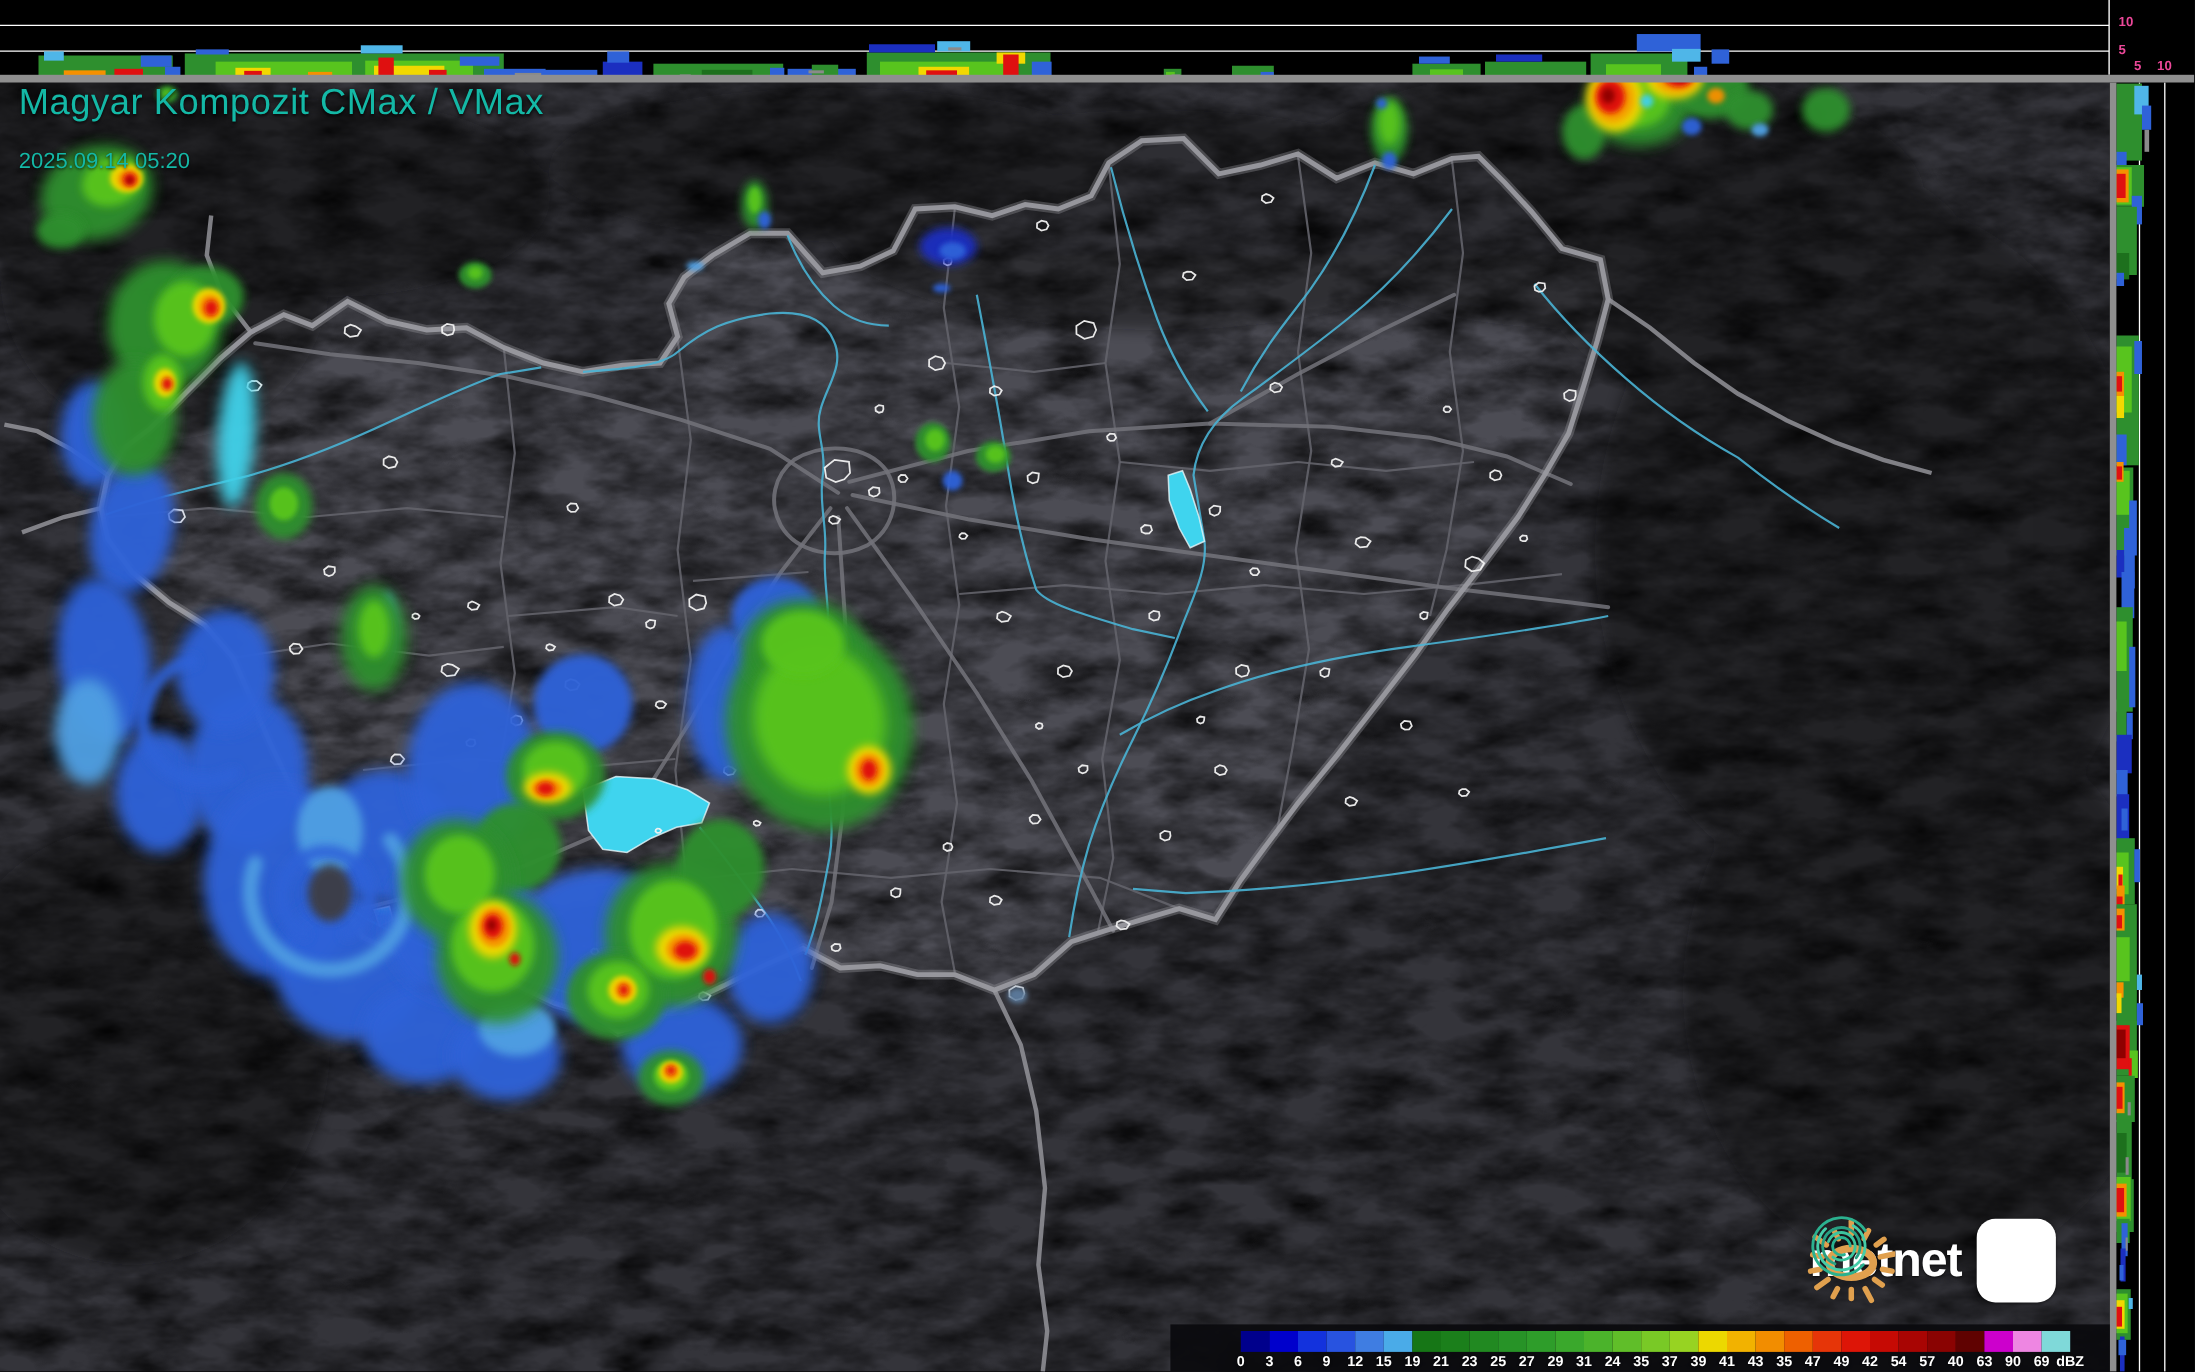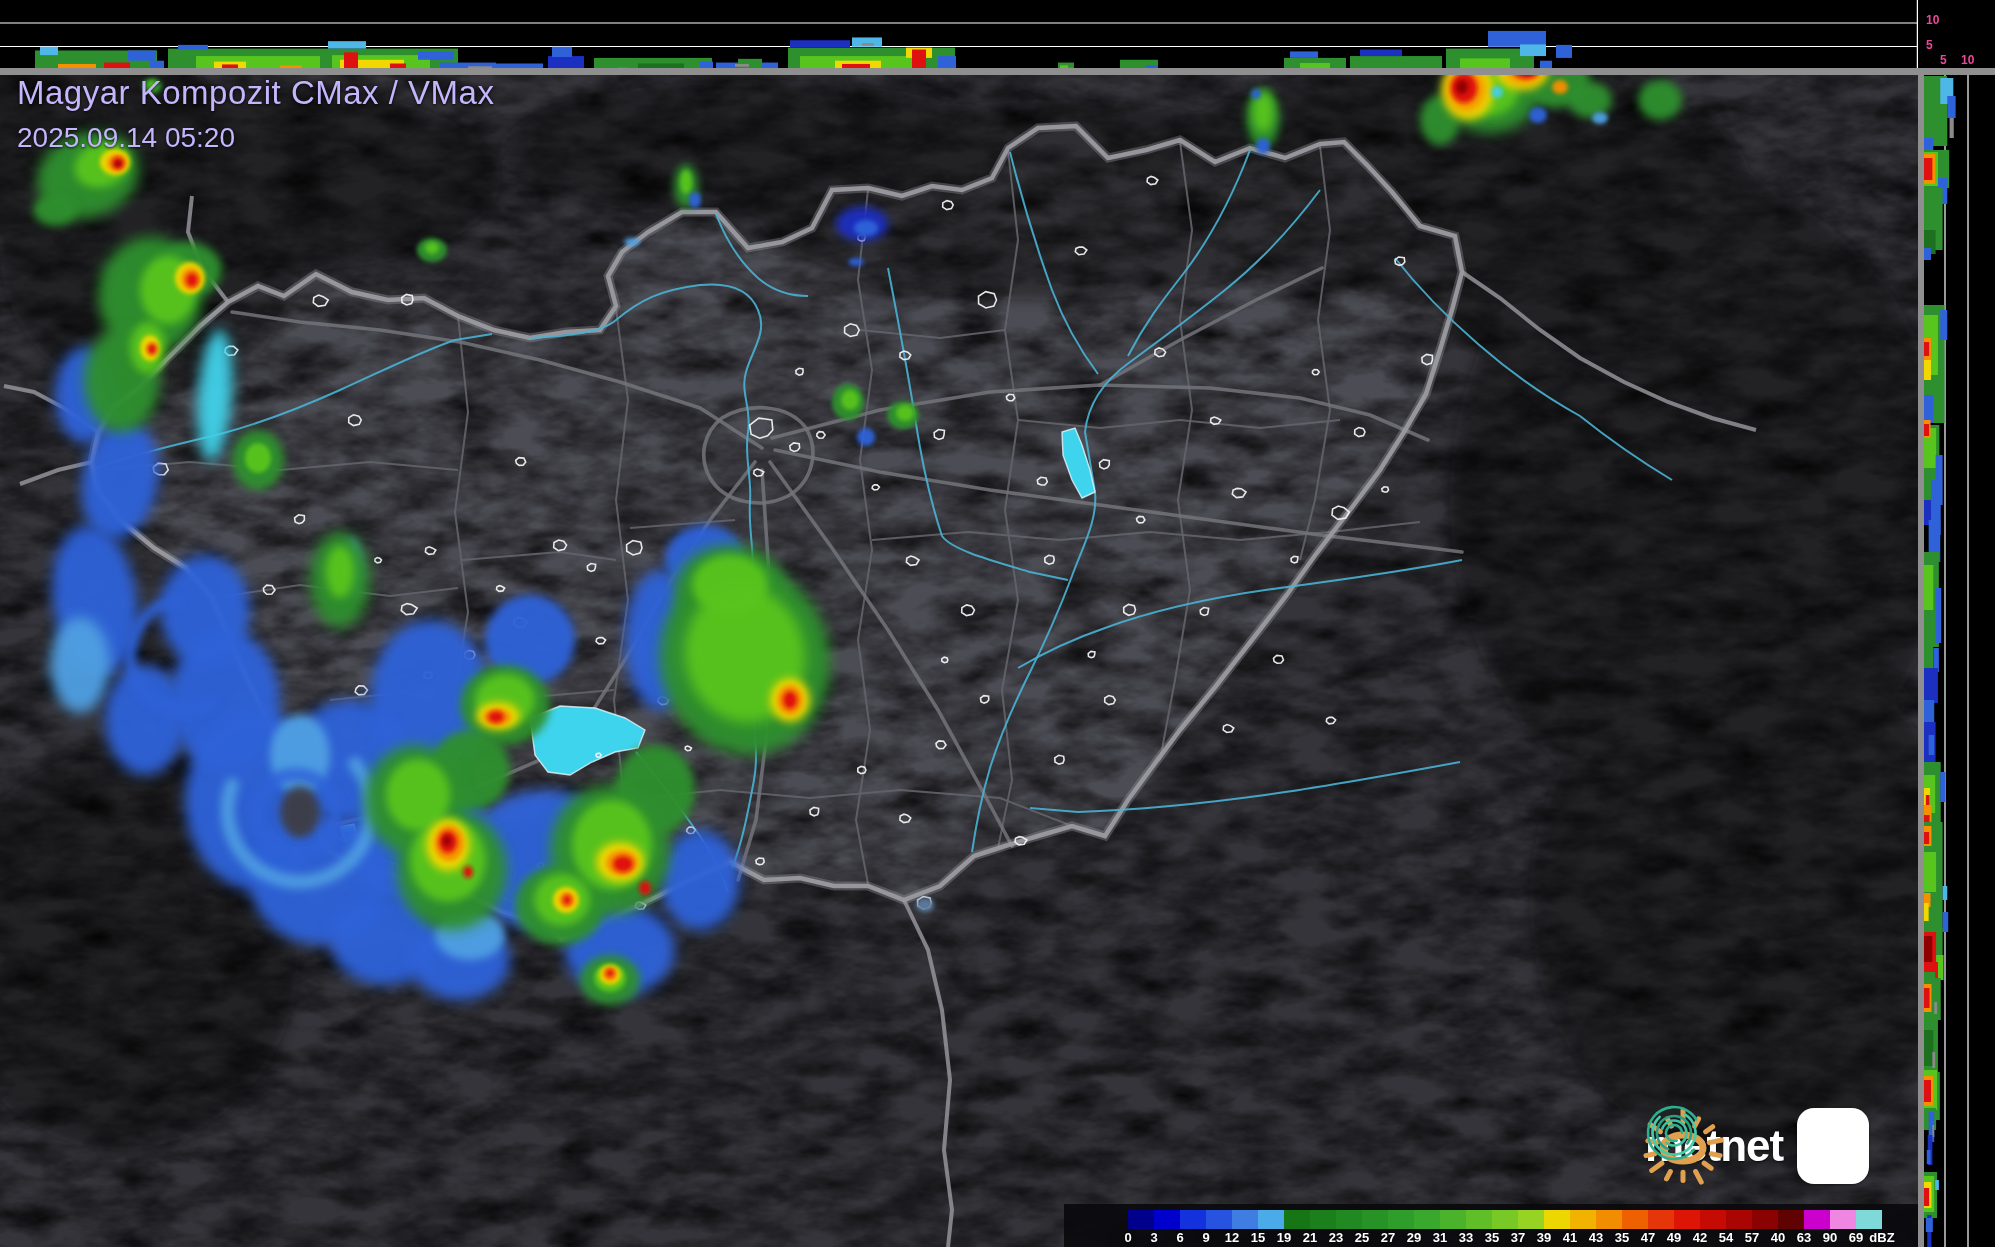--- a/index.html
+++ b/index.html
@@ -1,21 +1,21 @@
 <!DOCTYPE html>
 <html><head>
 <meta charset="utf-8">
 <style>
   html,body{margin:0;padding:0;background:#000;}
   .stage{position:relative;width:1995px;height:1247px;background:#000;overflow:hidden;
          font-family:"Liberation Sans",sans-serif;}
   .stage svg{position:absolute;left:0;top:0;}
-  .hdr{position:absolute;left:17px;top:74px;color:#c4b5fd;z-index:5;}
+  .hdr{position:absolute;left:17px;top:74px;color:#14b8a6;z-index:5;}
   .hdr .title{font-size:33px;font-weight:400;letter-spacing:.5px;text-shadow:0 1px 3px rgba(0,0,0,.8);}
-  .hdr .ts{font-size:28px;margin-top:10px;text-shadow:0 1px 3px rgba(0,0,0,.8);}
+  .hdr .ts{font-size:20px;margin-top:24px;text-shadow:0 1px 3px rgba(0,0,0,.8);}
   .axlbl{position:absolute;color:#ec4899;font-size:12px;font-weight:bold;z-index:6;
          text-shadow:0 0 2px #000;}
   .cbar{position:absolute;left:1064px;top:1204px;width:854px;height:43px;
         background:rgba(10,10,13,.92);z-index:7;}
   .cbar-bar{position:absolute;left:64px;top:6px;height:19px;display:flex;}
   .cbar-cell{width:26px;height:19px;}
   .cbar-labels{position:absolute;left:64px;top:26px;height:16px;display:flex;}
   .cbar-lab{width:26px;flex:0 0 26px;transform:translateX(-13px);text-align:center;
             color:#fff;font-size:13px;font-weight:bold;text-shadow:0 0 2px #000;white-space:nowrap;}
   .logo{position:absolute;left:1643px;top:1102px;width:280px;height:88px;z-index:7;display:flex;align-items:center;}
@@ -519,21 +519,21 @@
         <div class="cbar-lab">9</div>
         <div class="cbar-lab">12</div>
         <div class="cbar-lab">15</div>
         <div class="cbar-lab">19</div>
         <div class="cbar-lab">21</div>
         <div class="cbar-lab">23</div>
         <div class="cbar-lab">25</div>
         <div class="cbar-lab">27</div>
         <div class="cbar-lab">29</div>
         <div class="cbar-lab">31</div>
-        <div class="cbar-lab">33</div>
+        <div class="cbar-lab">24</div>
         <div class="cbar-lab">35</div>
         <div class="cbar-lab">37</div>
         <div class="cbar-lab">39</div>
         <div class="cbar-lab">41</div>
         <div class="cbar-lab">43</div>
         <div class="cbar-lab">35</div>
         <div class="cbar-lab">47</div>
         <div class="cbar-lab">49</div>
         <div class="cbar-lab">42</div>
         <div class="cbar-lab">54</div>

